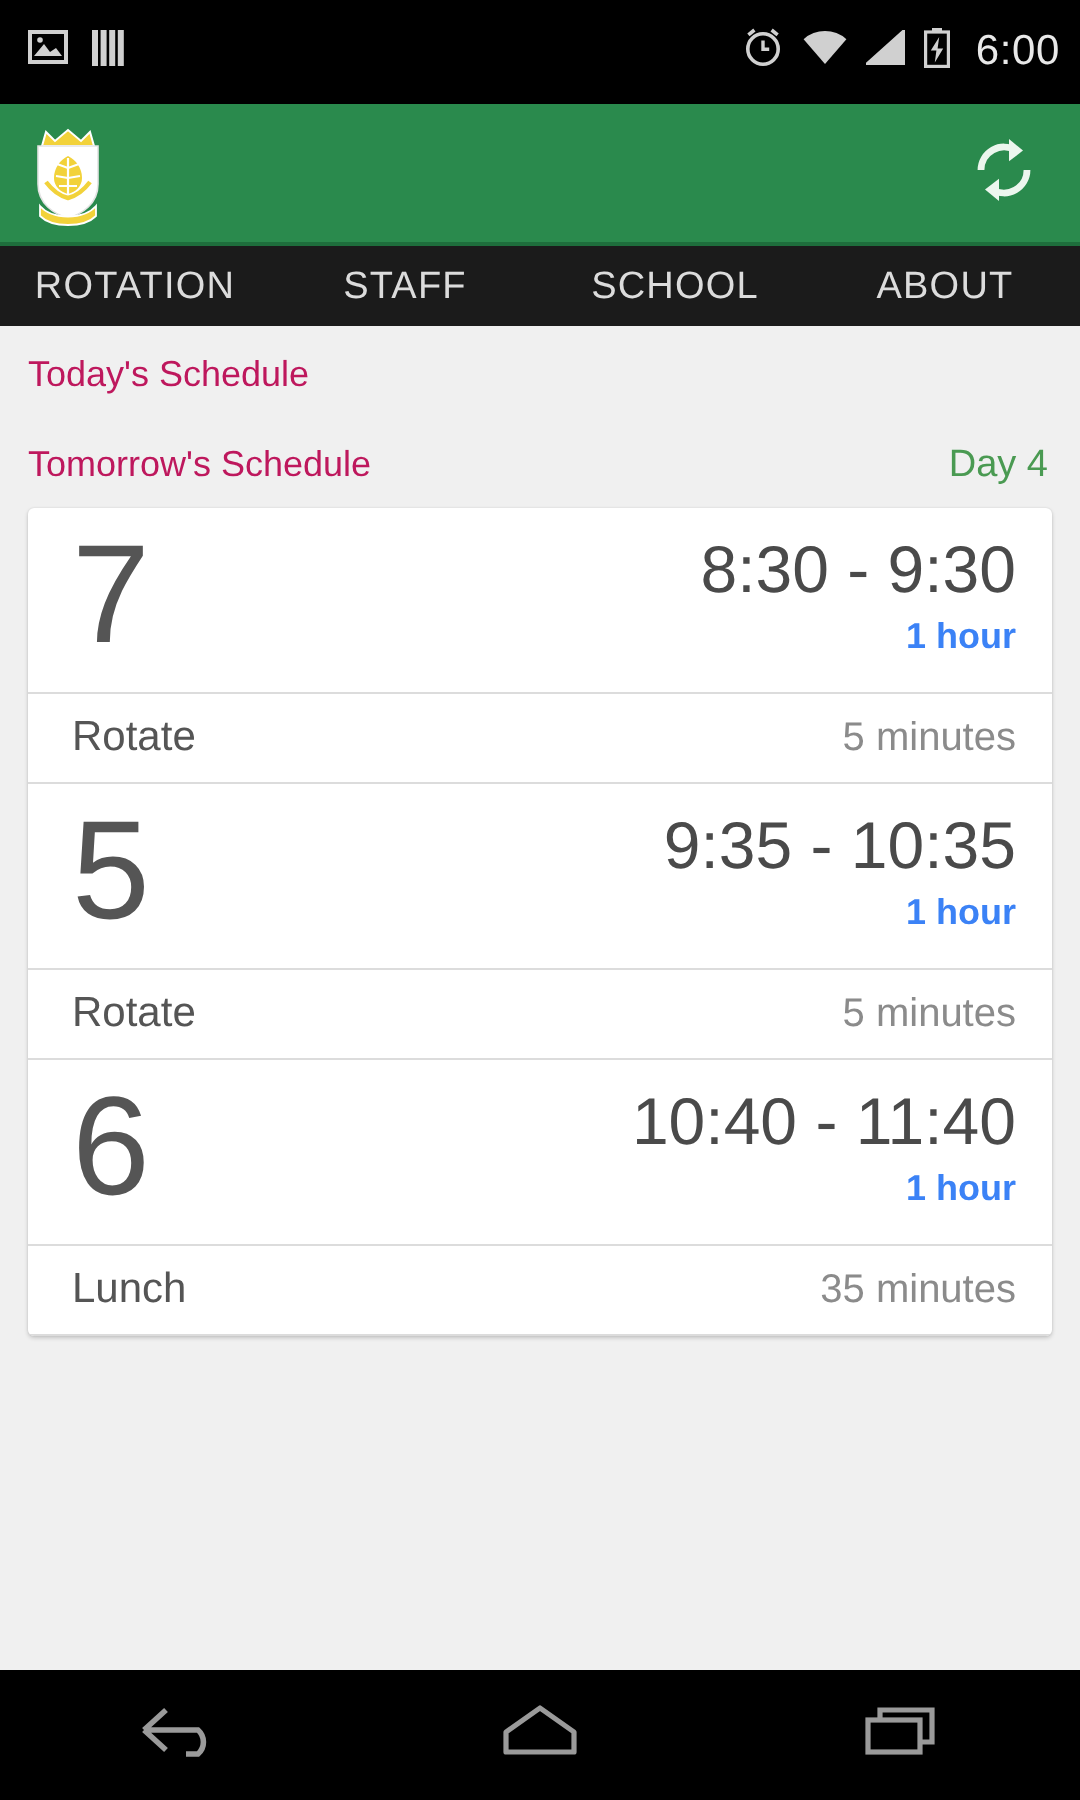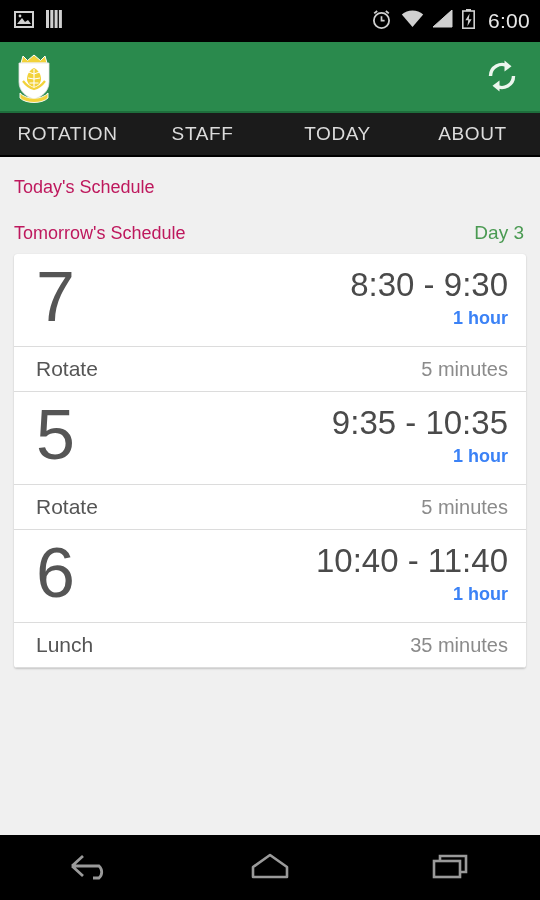--- a/index.html
+++ b/index.html
@@ -6,21 +6,21 @@
   html,body { width:540px; height:900px; }
   body {
     font-family:"Liberation Sans", sans-serif;
     background:#f0f0f0;
     overflow:hidden;
     position:relative;
   }
 
   
   .statusbar{
-    height:42px; background:#000; display:flex; align-items:center;
+    height:52px; background:#000; display:flex; align-items:center;
     padding:0 10px 0 14px; color:#d8d8d8;
   }
   .sb-left{display:flex; align-items:center; gap:12px;}
   .sb-right{margin-left:auto; display:flex; align-items:center; gap:9px;}
   .sb-time{font-size:21px; color:#e8e8e8; letter-spacing:.3px; margin-left:4px;}
   .sb-ico{display:block;}
 
   
   .appbar{
     height:71px; background:#2a8a4d; display:flex; align-items:center;
@@ -179,36 +179,36 @@
 </div>
 
 <div class="tabbar">
   <div class="tab">
       <span>ROTATION</span>
     </div>
   <div class="tab">
       <span>STAFF</span>
     </div>
   <div class="tab">
-      <span>TODAY</span>
+      <span>SCHOOL</span>
     </div>
   <div class="tab">
       <span>ABOUT</span>
     </div>
 </div>
 
 <div class="content">
 
   <div class="section-head">
     <span class="section-title">Today's Schedule</span>
   </div>
 
   <div class="section-head">
     <span class="section-title">Tomorrow's Schedule</span>
-    <span class="section-extra">Day 3</span>
+    <span class="section-extra">Day 4</span>
   </div>
 
   <div class="card sched-card">
 
     <div class="period-row">
       <span class="period-num">7</span>
       <span class="period-right">
         <span class="period-time">8:30 - 9:30</span>
         <div class="period-dur">1 hour</div>
       </span>

